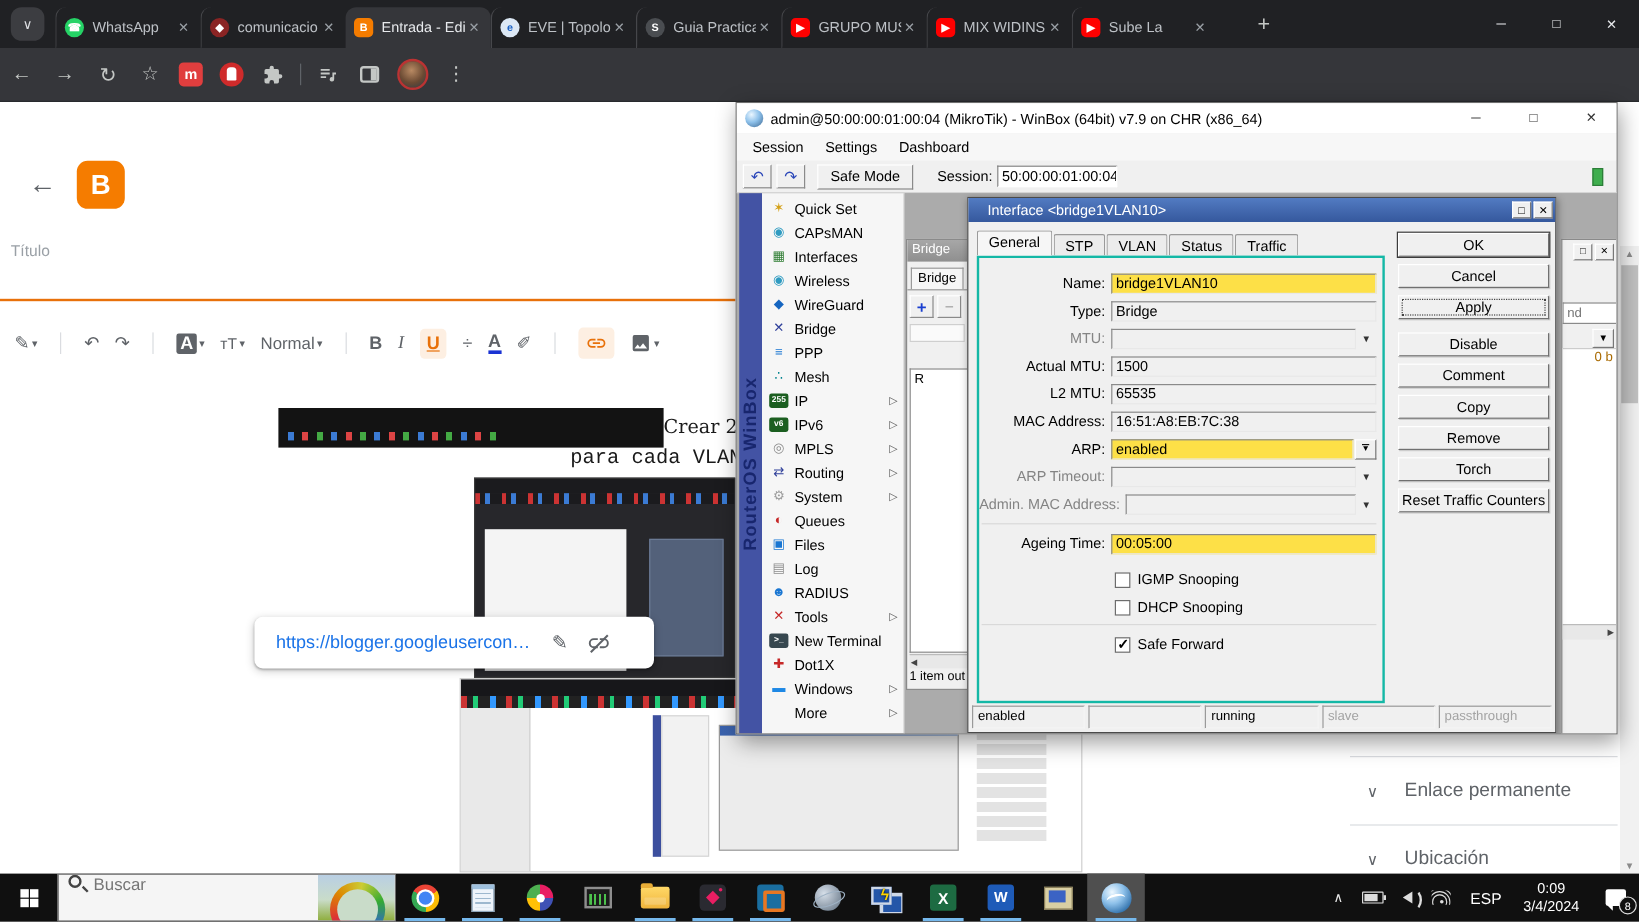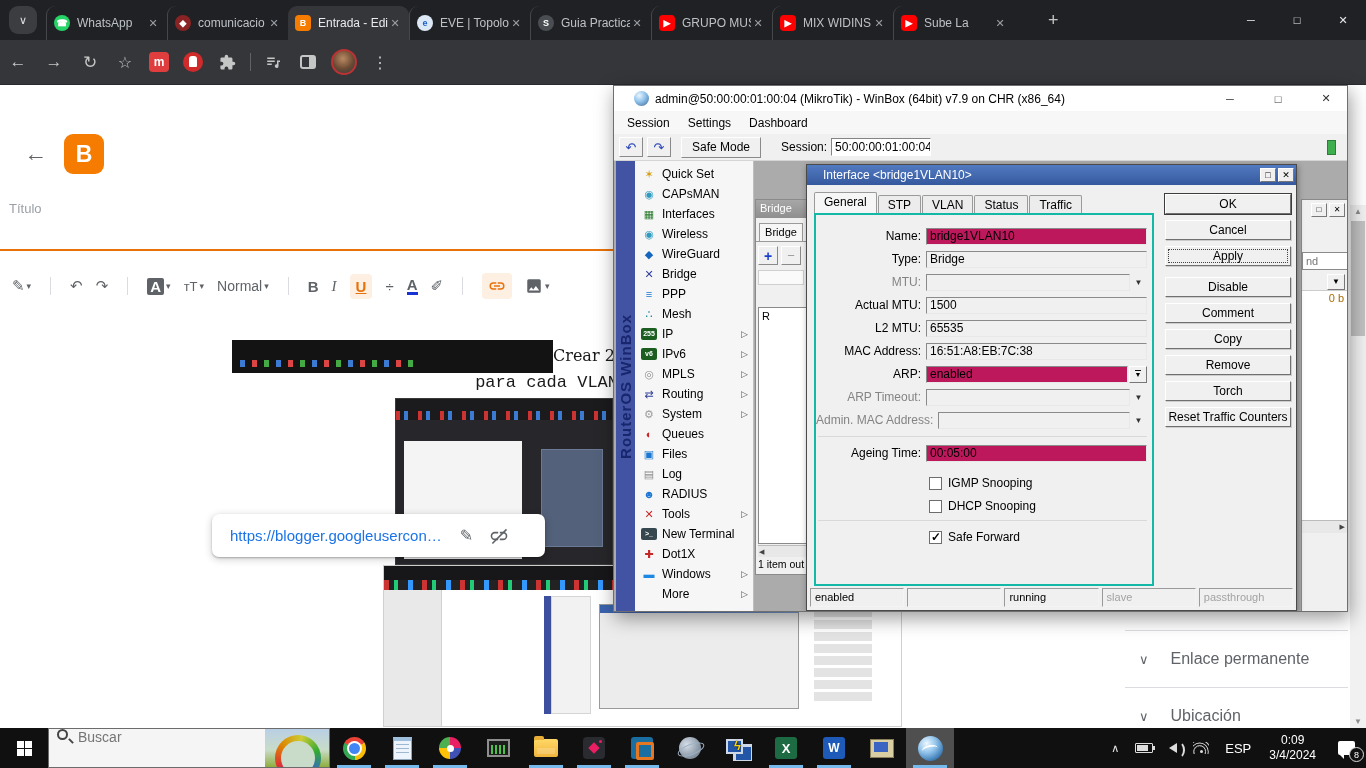--- a/index.html
+++ b/index.html
@@ -86,21 +86,21 @@
   .side-row{height:56px;display:flex;align-items:center;gap:22px;padding-left:14px;color:#5f6368;font-size:16px}
   .side-chev{font-size:13px;color:#5f6368}
   
   #bb-scrollbar{position:absolute;left:1350px;top:120px;width:16px;height:523px;background:#f1f1f1;color:#8b8b8b;font-size:8px}
   #bb-sb-up{position:absolute;top:2px;left:0;right:0;text-align:center}
   #bb-sb-thumb{position:absolute;left:1px;top:16px;width:14px;height:115px;background:#c1c1c1}
   #bb-sb-down{position:absolute;bottom:2px;left:0;right:0;text-align:center}
 
   
   #winbox{position:absolute;left:613px;top:85px;width:735px;height:527px;background:#f0f0f0;border:1px solid #6f6f6f;box-shadow:2px 6px 18px rgba(0,0,0,.4);z-index:10;font-size:12px;color:#000}
-  #wb-title{height:25px;background:#fff;display:flex;align-items:center;padding-left:20px;gap:6px}
+  #wb-title{height:25px;background:#fff;display:flex;align-items:center;padding-left:7px;gap:6px}
   #wb-appicon{width:15px;height:15px;border-radius:50%;background:radial-gradient(circle at 35% 30%,#eaf6ff,#8ec1ea 45%,#39648f)}
   #wb-title-text{flex:1;font-size:12px;white-space:nowrap;overflow:hidden}
   .wb-ctl{width:42px;height:25px;display:flex;align-items:center;justify-content:center;font-size:11px;color:#333}
   #wb-menubar{height:23px;background:#f7f7f7;display:flex;align-items:center;padding-left:4px}
   .wb-menu-item{padding:0 9px}
   #wb-toolbar{height:27px;background:#f0f0f0;border-bottom:1px solid #d5d5d5;display:flex;align-items:center;padding:0 5px;gap:4px}
   .wb-tbtn{width:24px;height:20px;background:#f0f0f0;border:1px solid;border-color:#fff #8a8a8a #8a8a8a #fff;color:#2a46b8;display:flex;align-items:center;justify-content:center;font-size:13px}
   #wb-safemode{height:21px;padding:0 10px;margin-left:6px;background:#f0f0f0;border:1px solid;border-color:#fff #8a8a8a #8a8a8a #fff;display:flex;align-items:center}
   #wb-sess-label{margin-left:16px}
   #wb-sess-field{width:100px;height:18px;background:#fff;border:1px solid;border-color:#848484 #fff #fff #848484;padding:1px 3px;white-space:nowrap;overflow:hidden}
@@ -146,21 +146,21 @@
   #dlg-title{height:20px;background:linear-gradient(180deg,#527bc2,#35589d);display:flex;align-items:center;padding:0 2px 0 16px;color:#fff}
   #dlg-title-text{flex:1;font-size:12px;white-space:nowrap;overflow:hidden}
   .dlg-ctl{width:16px;height:14px;background:#f0f0f0;border:1px solid;border-color:#fff #777 #777 #fff;color:#000;font-size:9px;line-height:12px;text-align:center;margin-left:2px}
   #dlg-tabs{position:absolute;left:7px;top:28px;display:flex;align-items:flex-end;height:20px}
   .dtab{padding:2px 9px 3px 9px;font-size:12px;background:#ececec;border:1px solid #9a9a9a;border-bottom:none;border-radius:2px 2px 0 0;margin-right:1px;height:18px}
   .dtab.active{background:#f6f6f6;height:21px;position:relative;z-index:2;font-weight:normal}
   #dlg-frame{position:absolute;left:7px;top:48px;width:340px;height:373px;border:2px solid #14b8a6;padding-top:12px;background:#f0f0f0}
   .frow{display:flex;align-items:center;height:18px;margin:0 5px 5px 0;position:relative}
   .flabel{flex:0 0 110px;text-align:right;padding-right:5px;font-size:12px;white-space:nowrap}
   .frow.dim .flabel{color:#848484}
-  .ffield{flex:1;height:17px;background:#be185d;border:1px solid;border-color:#8a8a8a #e8e8e8 #e8e8e8 #8a8a8a;font-size:12px;line-height:15px;padding:0 3px;white-space:nowrap;overflow:hidden}
+  .ffield{flex:1;height:17px;background:#fde047;border:1px solid;border-color:#8a8a8a #e8e8e8 #e8e8e8 #8a8a8a;font-size:12px;line-height:15px;padding:0 3px;white-space:nowrap;overflow:hidden}
   .frow.ro .ffield,.frow.dim .ffield{background:#f0f0f0}
   .far{display:none;flex:0 0 17px;text-align:center;font-size:8px;color:#333}
   .frow.ar-plain .far{display:block}
   .fcombo{display:none;flex:0 0 18px;height:17px;margin-left:1px;background:#f0f0f0;border:1px solid;border-color:#fff #777 #777 #fff;align-items:center;justify-content:center}
   .frow.ar-combo .fcombo{display:flex}
   .fcombo b{font-size:7px;line-height:8px;border-top:1px solid #111;font-weight:normal}
   .frow.sep{margin-top:15px}
   .frow.sep::before{content:"";position: absolute;left:2px;right:0;top:-8px;border-top:1px solid #d9d9d9}
   #dlg-checks{margin-top:12px}
   .crow{display:flex;align-items:center;height:18px;margin:0 0 5px 113px;font-size:12px;gap:6px}

